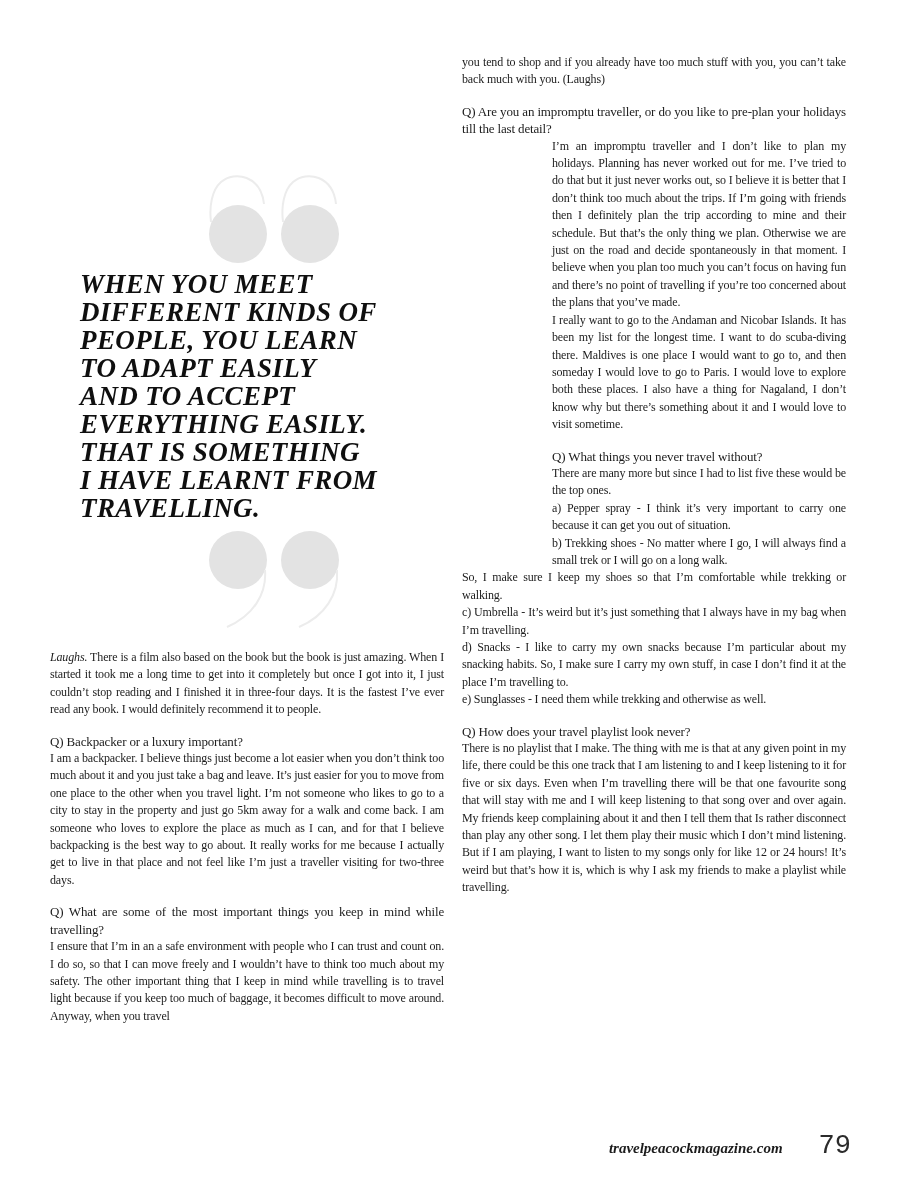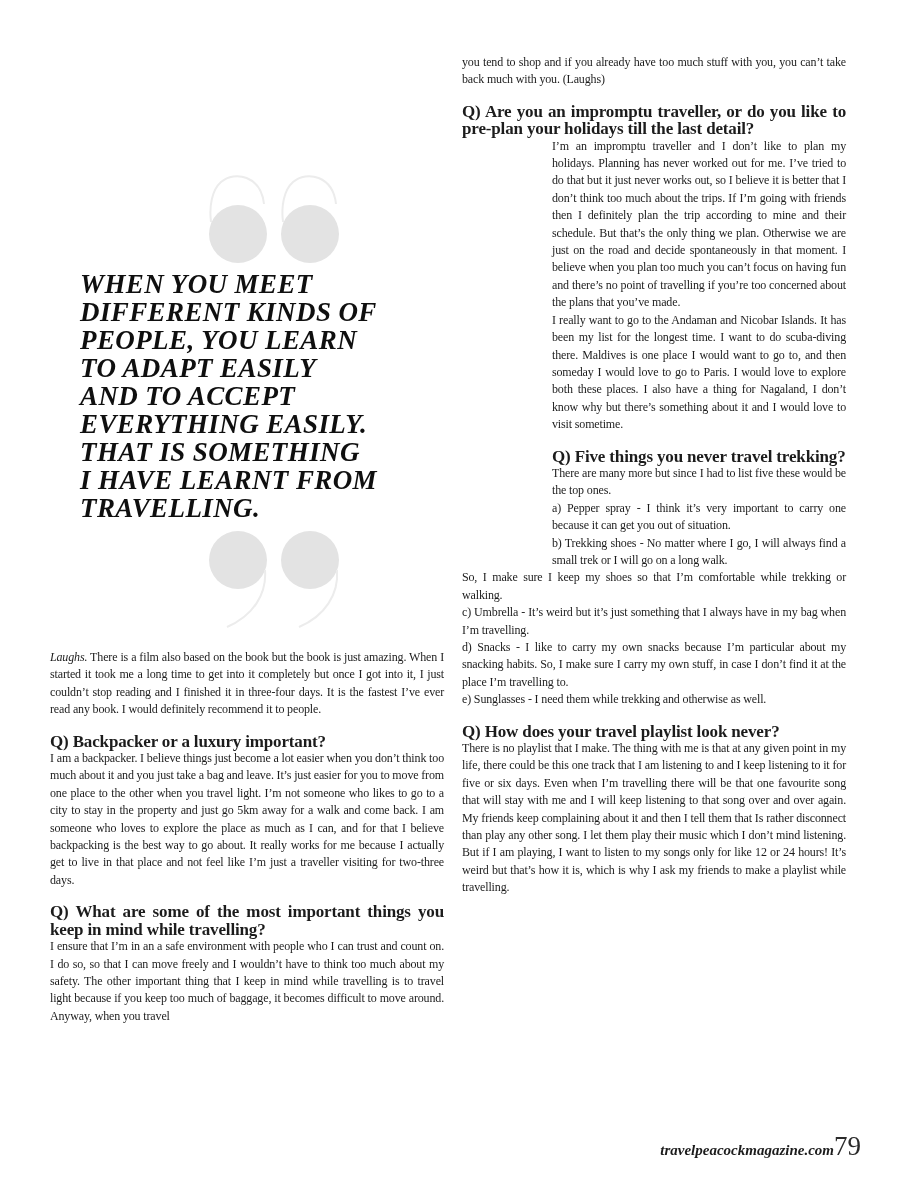--- a/index.html
+++ b/index.html
@@ -12,30 +12,30 @@
   .quote-marks{display:flex;justify-content:center;}
   .quote-text{
     font-weight:bold;font-style:italic;font-size:27px;line-height:28px;
     white-space:pre-line;color:#0f0f0f;margin:6px 0 8px;letter-spacing:0.4px;
   }
   
   .col-left{position:absolute;left:50px;top:649px;width:394px;}
   .col-right{position:absolute;left:462px;top:54px;width:384px;}
   .p{margin:0;text-align:justify;font-size:12px;line-height:17.4px;letter-spacing:-0.15px;font-family:Liberation Serif, serif;}
   .pre{white-space:pre-line;}
-  .q{font-weight:bold;font-size:17px;line-height:17.4px;letter-spacing:-0.15px;
+  .q{font-weight:normal;font-size:13px;line-height:17.4px;letter-spacing:-0.15px;
      margin:14px 0 0;text-align:justify;}
   .q.first{margin-top:14px;}
   .indent{margin-left:90px;}
   .italic{font-style:italic;}
   
-  .footer{position:absolute;top:1131px;left:10px;width:851px;display:flex;
-          justify-content:flex-end;align-items:baseline;}
+  .footer{position:absolute;top:1131px;left:0;width:851px;display:flex;
+          justify-content:flex-end;align-items:baseline;gap:36px;}
   .site{font-weight:bold;font-style:italic;font-size:15px;color:#1c1c1c;}
-  .pnum{font-family:Liberation Serif, serif;font-size:27px;font-weight:400;color:#2b2b2b;}
+  .pnum{font-family:Liberation Mono, monospace;font-size:27px;font-weight:400;color:#2b2b2b;}
 </style>
 </head>
 <body>
 
 <div class="page">
 
   <div class="quote-wrap">
     <div class="quote-marks">
       <svg width="132" height="96" viewBox="0 0 132 96" aria-hidden="true">
         <path d="M55,36 C52,8 26,2 12,14 C3,22 0,38 2,54" fill="none" stroke="#ececec" stroke-width="2"></path>
@@ -75,21 +75,21 @@
 
   <div class="col-right">
     <p class="p">you tend to shop and if you already have too much stuff with you, you can’t take back much with you. (Laughs)</p>
 
     <h3 class="q first">Q) Are you an impromptu traveller, or do you like to pre-plan your holidays till the last detail?</h3>
     <div class="indent">
       <p class="p">I’m an impromptu traveller and I don’t like to plan my holidays. Planning has never worked out for me. I’ve tried to do that but it just never works out, so I believe it is better that I don’t think too much about the trips. If I’m going with friends then I definitely plan the trip according to mine and their schedule. But that’s the only thing we plan. Otherwise we are just on the road and decide spontaneously in that moment. I believe when you plan too much you can’t focus on having fun and there’s no point of travelling if you’re too concerned about the plans that you’ve made.</p>
 
       <p class="p">I really want to go to the Andaman and Nicobar Islands. It has been my list for the longest time. I want to do scuba-diving there. Maldives is one place I would want to go to, and then someday I would love to go to Paris. I would love to explore both these places. I also have a thing for Nagaland, I don’t know why but there’s something about it and I would love to visit sometime.</p>
 
-      <h3 class="q">Q) Five things you never travel trekking?</h3>
+      <h3 class="q">Q) What things you never travel without?</h3>
       <p class="p pre">There are many more but since I had to list five these would be the top ones.
 a) Pepper spray - I think it’s very important to carry one because it can get you out of situation.
 b) Trekking shoes - No matter where I go, I will always find a small trek or I will go on a long walk.</p>
     </div>
     <p class="p pre">So, I make sure I keep my shoes so that I’m comfortable while trekking or walking.
 c) Umbrella - It’s weird but it’s just something that I always have in my bag when I’m travelling.
 d) Snacks - I like to carry my own snacks because I’m particular about my snacking habits. So, I make sure I carry my own stuff, in case I don’t find it at the place I’m travelling to.
 e) Sunglasses  - I need them while trekking and otherwise as well.</p>
 
     <h3 class="q">Q) How does your travel playlist look never?</h3>

